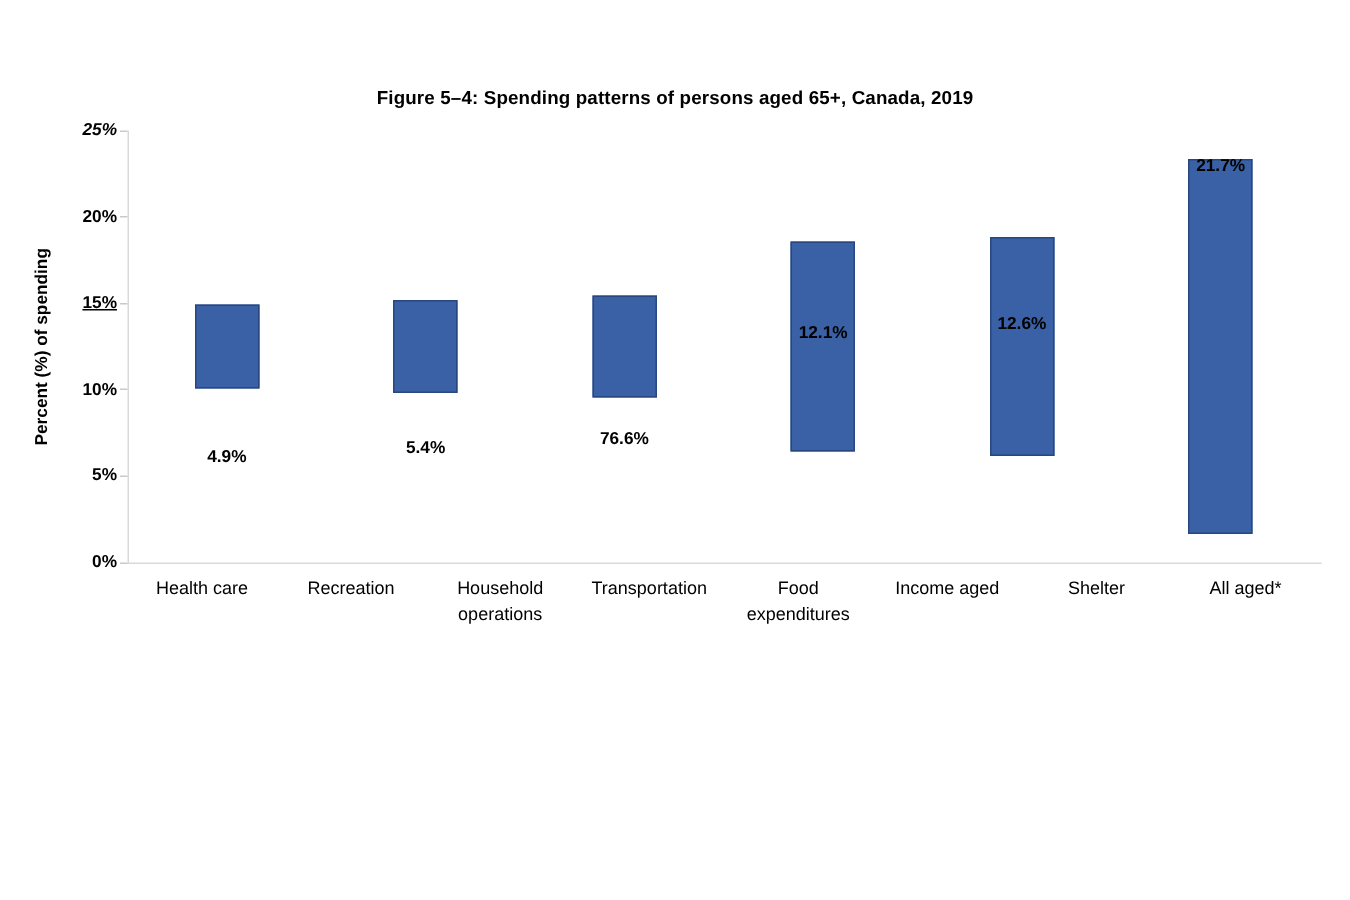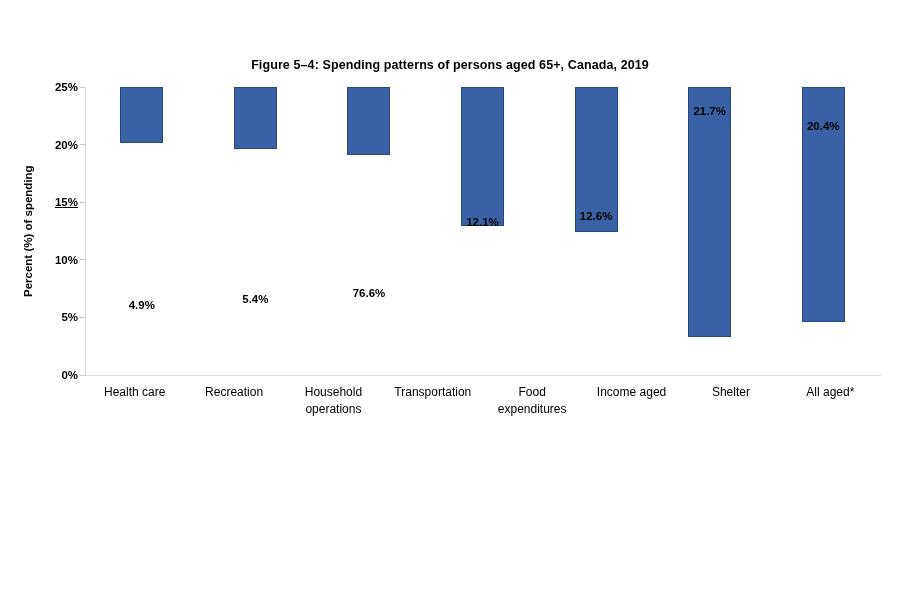--- a/index.html
+++ b/index.html
@@ -76,21 +76,21 @@
     width: 795px;
     height: 288px;
     display: flex;
     align-items: flex-end;
   }
   .bar-slot {
     position: relative;
     flex: 1 1 0;
     height: 100%;
     display: flex;
-    align-items: flex-start;
+    align-items: center;
     justify-content: center;
   }
   .bar {
     width: 43px;
     background: #3A61A5;
     border: 1px solid #27477E;
     box-sizing: border-box;
   }
   .bar-value-label {
     position: absolute;
@@ -140,21 +140,21 @@
       <div class="tick-label" style="top: 367px;">0%</div>
       <div class="tick-mark" style="top: 316.9px; background: rgb(201, 201, 201);"></div>
       <div class="tick-label" style="top: 309.4px;">5%</div>
       <div class="tick-mark" style="top: 259.3px; background: rgb(201, 201, 201);"></div>
       <div class="tick-label" style="top: 251.8px;">10%</div>
       <div class="tick-mark" style="top: 201.7px; background: rgb(201, 201, 201);"></div>
       <div class="tick-label" style="top: 194.2px; text-decoration: underline;">15%</div>
       <div class="tick-mark" style="top: 144.1px; background: rgb(201, 201, 201);"></div>
       <div class="tick-label" style="top: 136.6px;">20%</div>
       <div class="tick-mark" style="top: 86.5px; background: rgb(201, 201, 201);"></div>
-      <div class="tick-label" style="top: 79px;">25%</div>
+      <div class="tick-label" style="top: 79px; font-style: italic;">25%</div>
     </div>
 
   <div class="bars-row">
       <div class="bar-slot">
         <div class="bar-value-label" style="bottom: 63.448px;">4.9%</div>
         <div class="bar" style="height: 56.448px; background: rgb(58, 97, 165); border-color: rgb(39, 71, 126);"></div>
       </div>
       <div class="bar-slot">
         <div class="bar-value-label" style="bottom: 69.208px;">5.4%</div>
         <div class="bar" style="height: 62.208px; background: rgb(58, 97, 165); border-color: rgb(39, 71, 126);"></div>
@@ -168,24 +168,20 @@
         <div class="bar" style="height: 139.392px; background: rgb(58, 97, 165); border-color: rgb(39, 71, 126);"></div>
       </div>
       <div class="bar-slot">
         <div class="bar-value-label" style="bottom: 152.152px;">12.6%</div>
         <div class="bar" style="height: 145.152px; background: rgb(58, 97, 165); border-color: rgb(39, 71, 126);"></div>
       </div>
       <div class="bar-slot">
         <div class="bar-value-label" style="bottom: 256.984px;">21.7%</div>
         <div class="bar" style="height: 249.984px; background: rgb(58, 97, 165); border-color: rgb(39, 71, 126);"></div>
       </div>
-      <div class="bar-slot">
-        <div class="bar-value-label" style="bottom: 242.008px;">20.4%</div>
-        <div class="bar" style="height: 235.008px; background: rgb(58, 97, 165); border-color: rgb(39, 71, 126);"></div>
-      </div>
     </div>
 
   <div class="cat-row">
       <div class="cat-cell">
         <div class="cat-label">Health care</div>
       </div>
       <div class="cat-cell">
         <div class="cat-label">Recreation</div>
       </div>
       <div class="cat-cell">

